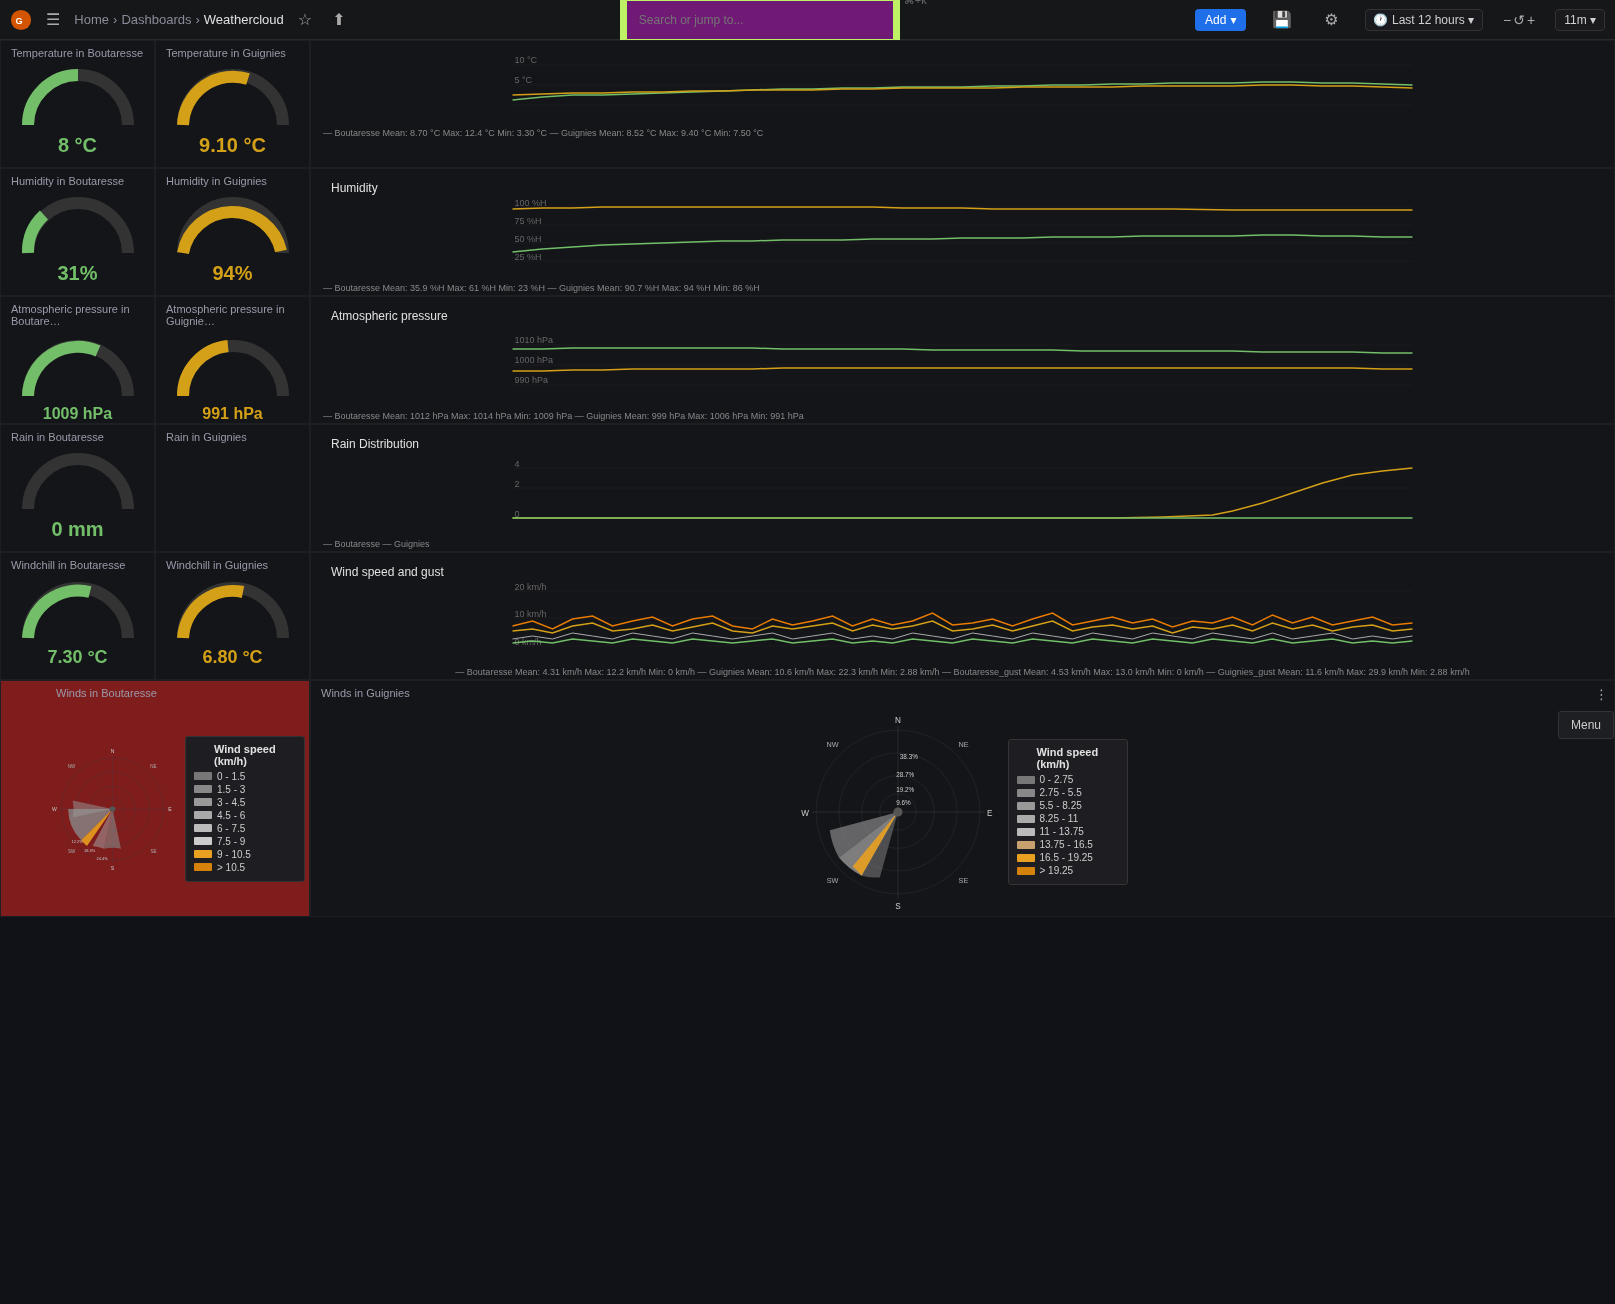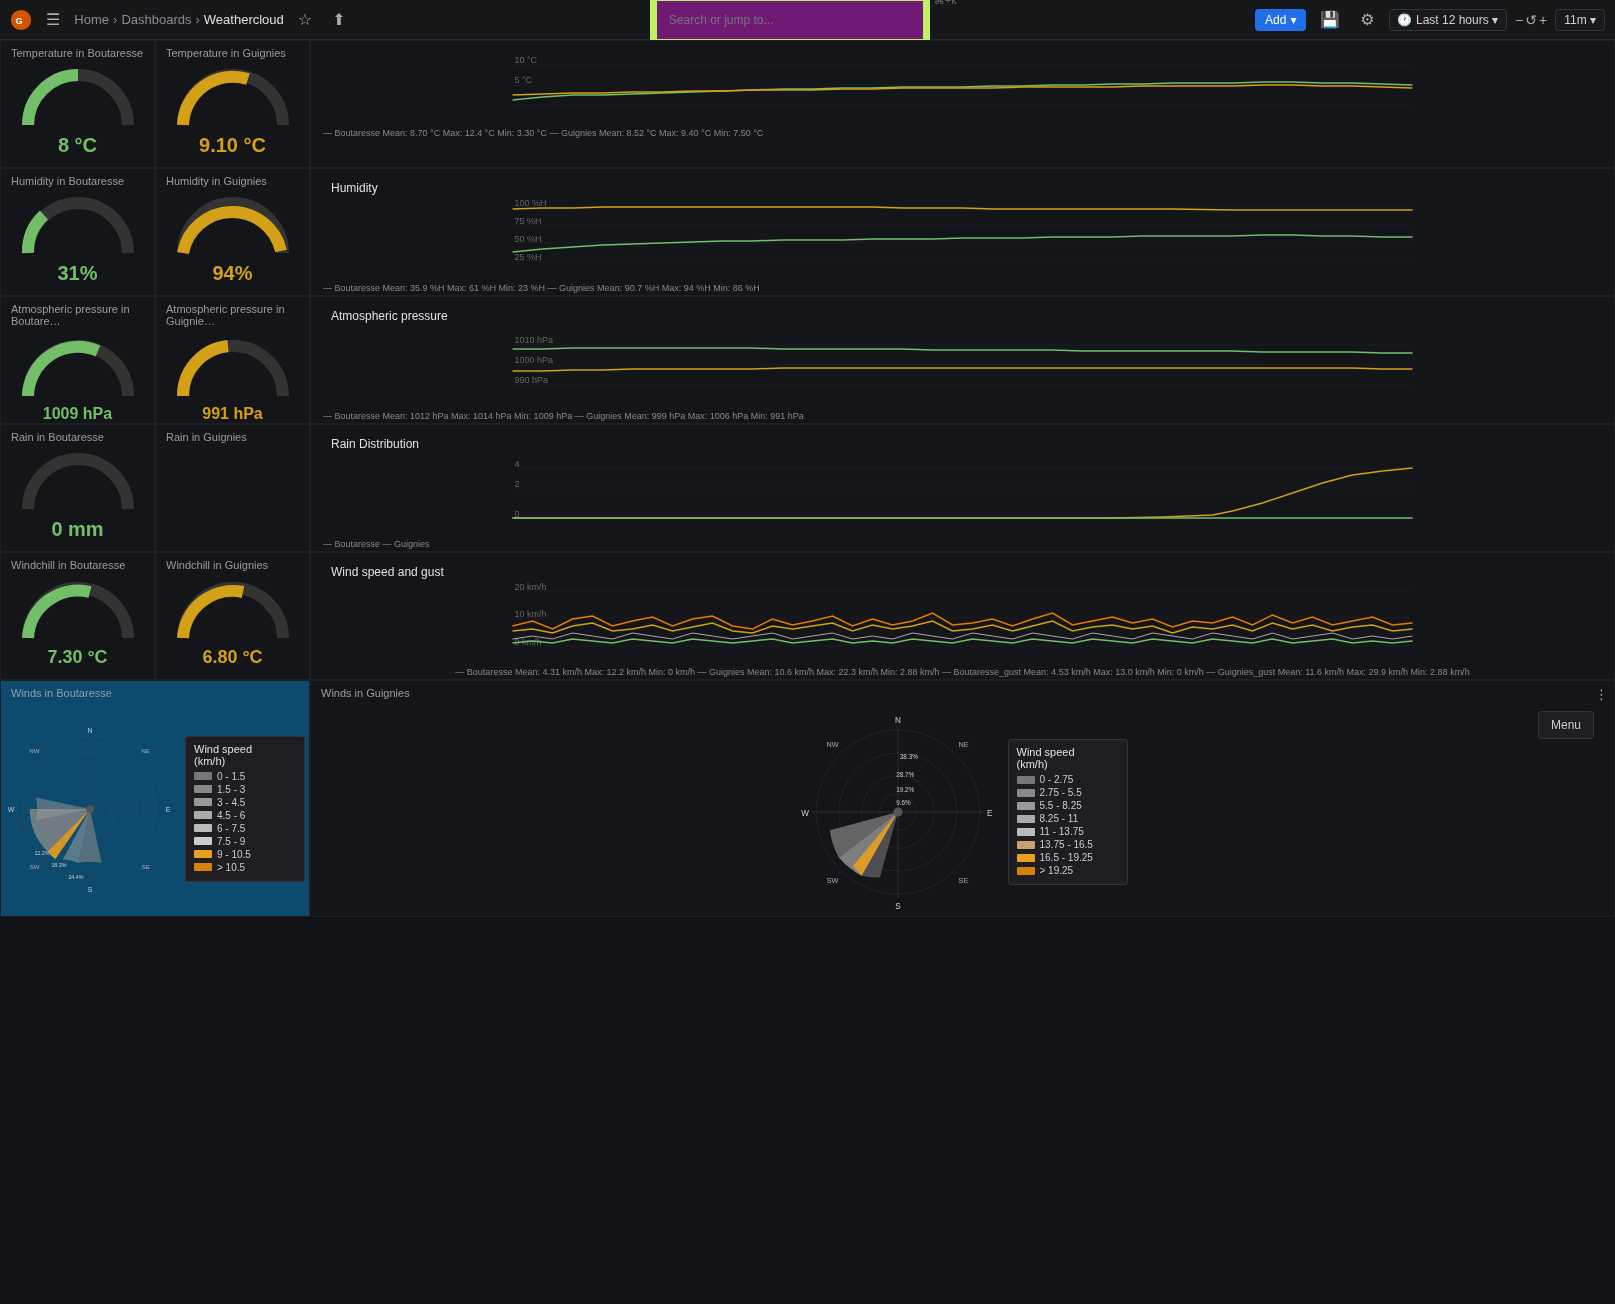--- a/index.html
+++ b/index.html
@@ -6,21 +6,21 @@
     body { background: #111217; color: #d0d0d0; font-family: 'Segoe UI', Arial, sans-serif; font-size: 12px; overflow-x: hidden; }
 
     
     .topbar { display: flex; align-items: center; background: #161719; border-bottom: 1px solid #2a2a2e; height: 40px; padding: 0 10px; gap: 8px; }
     .topbar-logo { width: 22px; height: 22px; }
     .topbar-nav { display: flex; align-items: center; gap: 4px; font-size: 13px; color: #8a8a9a; }
     .topbar-nav span { color: #8a8a9a; }
     .topbar-nav .active { color: #e0e0e0; }
     .topbar-search { flex: 1; display: flex; justify-content: center; }
     .topbar-search input { background: #701a75; border: 7px solid #bef264; border-radius: 4px; color: #aaa; padding: 12px 12px; width: 280px; font-size: 12px; }
-    .topbar-right { display: flex; align-items: center; gap: 8px; margin-left: auto; }
+    .topbar-right { display: flex; align-items: center; gap: 20px; margin-left: auto; }
     .topbar-btn { background: #1f6feb; border: none; border-radius: 4px; color: #fff; padding: 4px 10px; font-size: 12px; cursor: pointer; display: flex; align-items: center; gap: 4px; }
     .topbar-icon-btn { background: none; border: none; color: #aaa; cursor: pointer; font-size: 16px; padding: 2px 6px; }
     .topbar-time { background: #1a1a1e; border: 1px solid #333; border-radius: 4px; color: #d0d0d0; padding: 3px 8px; font-size: 12px; }
     .zoom-ctrl { display: flex; align-items: center; gap: 2px; }
     .zoom-ctrl button { background: none; border: none; color: #aaa; cursor: pointer; font-size: 14px; }
 
     
     .panel { border: 1px solid #1e1f23; background: #141519; position: relative; overflow: hidden; }
     .panel-title { font-size: 11px; color: #9a9aaa; padding: 6px 10px 2px; }
     .panel-gauge { display: flex; flex-direction: column; align-items: center; justify-content: center; height: calc(100% - 26px); }
@@ -36,26 +36,26 @@
     .row-rain { height: 128px; }
     .row-wind { height: 128px; }
 
     
     .chart-svg { width: 100%; height: 80px; }
 
     
     .axis-label { font-size: 9px; fill: #666; }
     .grid-line { stroke: #252528; stroke-width: 0.5; }
     .legend-box { background: #1e1e22; border: 1px solid #333; border-radius: 3px; padding: 6px 8px; font-size: 10px; color: #ccc; min-width: 120px; }
-    .legend-box .legend-title { font-size: 11px; font-weight: 400; color: #e0e0e0; margin-bottom: 4px; }
+    .legend-box .legend-title { font-size: 11px; font-weight: 700; color: #e0e0e0; margin-bottom: 4px; margin-left: 20px; }
     .legend-row { display: flex; align-items: center; gap: 5px; margin-bottom: 2px; }
     .legend-swatch { width: 18px; height: 8px; border-radius: 1px; display: inline-block; }
 
     
-    .menu-popup { background: #1e1f23; border: 1px solid #333; border-radius: 3px; padding: 6px 12px; font-size: 12px; color: #ccc; position: absolute; top: 30px; right: 20px; z-index: 10; }
+    .menu-popup { background: #1e1f23; border: 1px solid #333; border-radius: 3px; padding: 6px 12px; font-size: 12px; color: #ccc; position: absolute; top: 30px; right: 0; z-index: 10; }
   </style>
 </head>
 <body>
 
 <div class="topbar">
   <svg class="topbar-logo" viewBox="0 0 24 24">
     <circle cx="12" cy="12" r="11" fill="#e85c00" opacity="0.9"></circle>
     <text x="6" y="16" fill="white" font-size="10" font-weight="bold">G</text>
   </svg>
   <button class="topbar-icon-btn">☰</button>
@@ -291,21 +291,21 @@
 
       <polyline points="0,45 20,40 40,48 60,38 80,35 100,45 120,40 140,36 160,45 180,38 200,35 220,45 240,48 260,38 280,44 300,40 320,35 340,45 360,38 380,44 400,40 420,32 440,44 460,42 480,38 500,45 520,38 540,32 560,44 580,40 600,36 620,42 640,38 660,46 680,40 700,42 720,36 740,44 760,34 780,42 800,36 820,44 840,40 860,36 880,44 900,42" fill="none" stroke="#e87b00" stroke-width="1.5"></polyline>
 
       <polyline points="0,58 20,55 40,58 60,52 80,55 100,58 120,52 140,55 160,58 180,52 200,55 220,58 240,55 260,52 280,58 300,55 320,52 340,58 360,55 380,58 400,52 420,55 440,58 460,52 480,55 500,58 520,52 540,55 560,58 580,52 600,55 620,58 640,52 660,55 680,58 700,52 720,55 740,58 760,52 780,58 800,55 820,52 840,58 860,55 880,58 900,55" fill="none" stroke="#aaa" stroke-width="1"></polyline>
     </svg>
     <div style="padding:0 4px 2px;text-align:center;">
       <span style="font-size:9px; color:#888; white-space:nowrap;">— Boutaresse Mean: 4.31 km/h Max: 12.2 km/h Min: 0 km/h   — Guignies Mean: 10.6 km/h Max: 22.3 km/h Min: 2.88 km/h   — Boutaresse_gust Mean: 4.53 km/h Max: 13.0 km/h Min: 0 km/h   — Guignies_gust Mean: 11.6 km/h Max: 29.9 km/h Min: 2.88 km/h</span>
     </div>
   </div>
 
-  <div style="grid-column: 1 / 3; display:flex; flex-direction:column; border: 1px solid #1e1f23; background:#0c4a6e;">
+  <div style="grid-column: 1 / 3; display:flex; flex-direction:column; border: 1px solid #1e1f23; background:#7f1d1d;padding-left:45px;">
     <div class="panel-title">Winds in Boutaresse</div>
     <div style="display:flex; align-items:center; justify-content:center; flex:1; gap:10px; padding:4px;">
 
       <svg width="200" height="200" viewBox="-110 -110 220 220">
 
         <circle cx="0" cy="0" r="90" fill="none" stroke="#333" stroke-width="0.5"></circle>
         <circle cx="0" cy="0" r="65" fill="none" stroke="#333" stroke-width="0.5"></circle>
         <circle cx="0" cy="0" r="40" fill="none" stroke="#333" stroke-width="0.5"></circle>
         <circle cx="0" cy="0" r="20" fill="none" stroke="#333" stroke-width="0.5"></circle>
 

